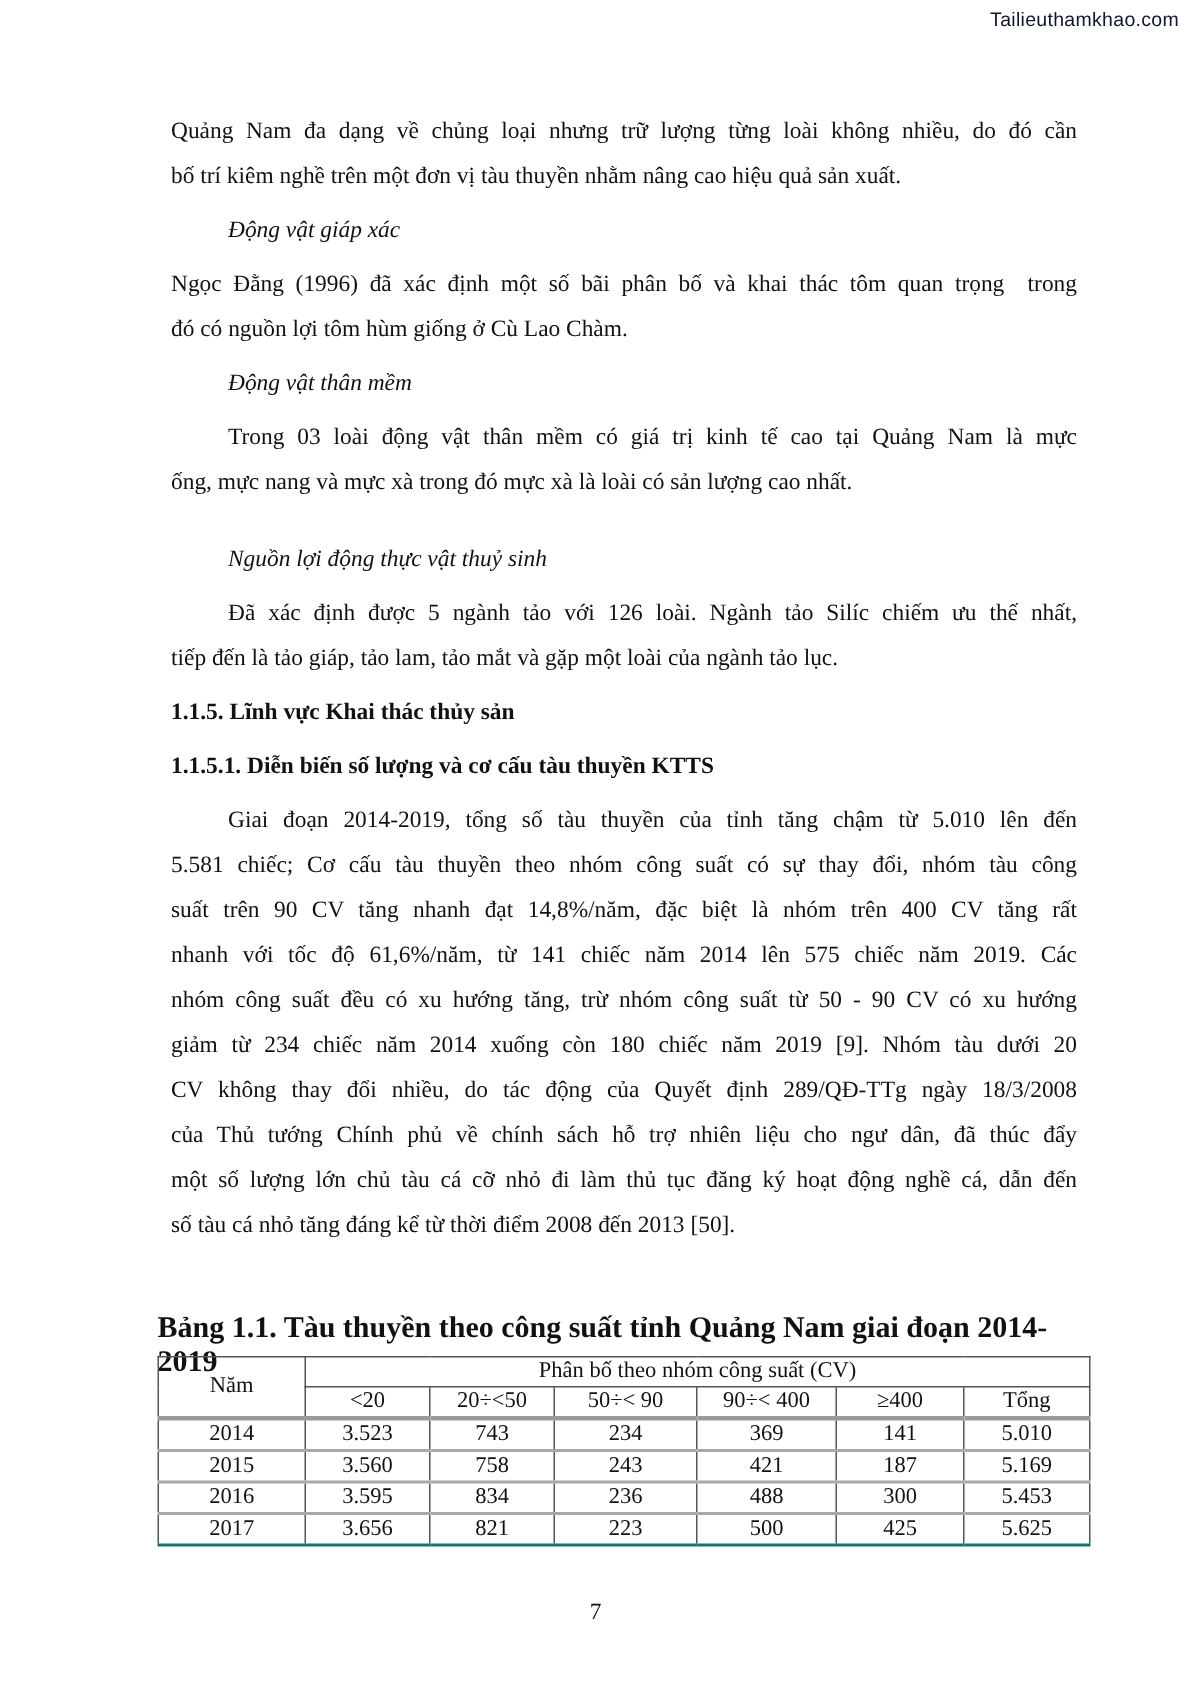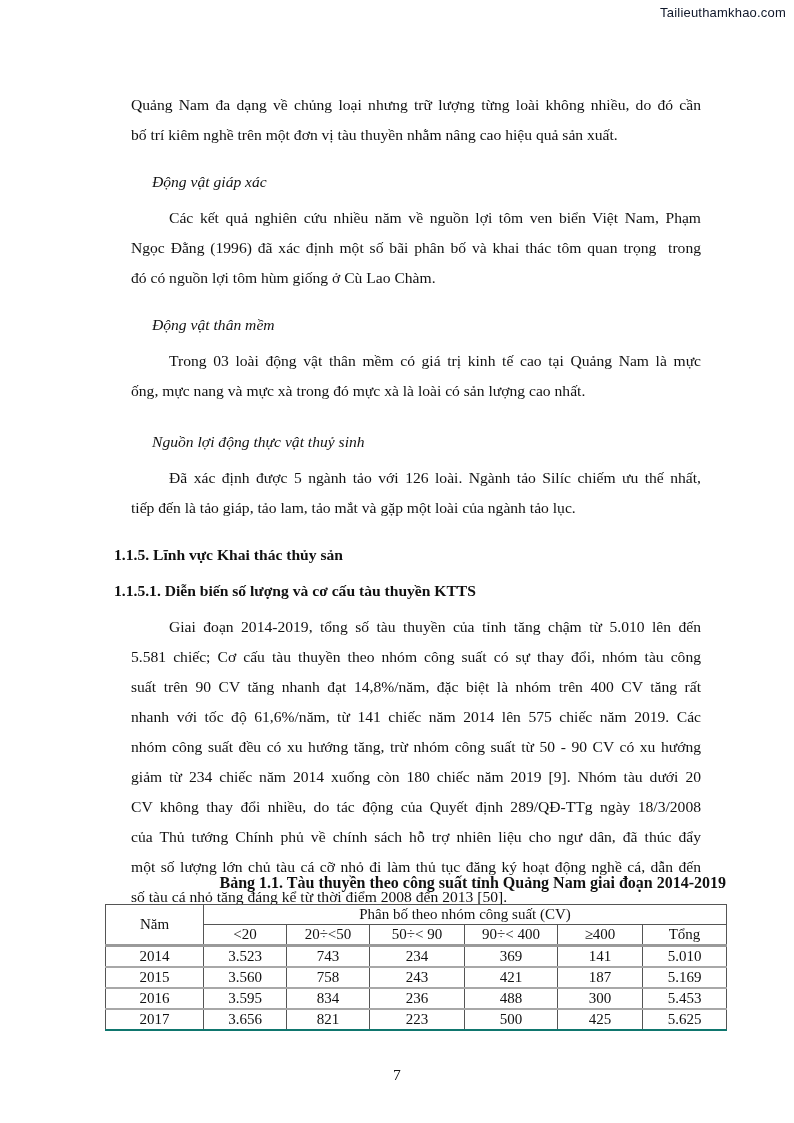--- a/index.html
+++ b/index.html
@@ -1,48 +1,47 @@
 <!DOCTYPE html>
 <html><head>
 <meta charset="utf-8">
 <style>
   html, body { margin: 0; padding: 0; background: #ffffff; }
   body { width: 794px; height: 1123px; position: relative; overflow: hidden;
          font-family: "Liberation Serif", serif; color: #111111; }
   .watermark { position: absolute; right: 8px; top: 5px; font-family: "Liberation Sans", sans-serif;
                font-size: 13px; color: #0f172a; letter-spacing: 0.2px; }
   .page { position: absolute; left: 114px; top: 73px; width: 604px; font-size: 15.6px; line-height: 30px; }
-  .p { text-align: justify; margin: 17px; text-align-last: auto; }
+  .p { text-align: justify; margin: 0; text-align-last: auto; }
   .p.noindent { text-indent: 0; }
   .sub { font-style: italic; text-indent: 38px; margin: 0; }
   .h { font-weight: bold; margin: 0; }
   .line { display: block; text-align: justify; text-align-last: justify; white-space: nowrap; }
   .line.last { text-align-last: left; }
-  .caption { position: absolute; left: 105px; width: 621px; top: 874px; text-align: right; font-weight: bold; font-size: 16px; }
+  .caption { position: absolute; left: 105px; width: 621px; top: 874px; text-align: left; font-weight: bold; font-size: 20px; }
   table.tbl { position: absolute; left: 105px; top: 904px; width: 621px; border-collapse: collapse;
               font-size: 15px; table-layout: fixed; }
   table.tbl td, table.tbl th { border: 1px solid #555; text-align: center; padding: 0; height: 19px; line-height: 19px; font-weight: normal; }
   table.tbl tr.hdr-sep td { border-bottom: 3px solid #9a9a9a; }
   table.tbl tbody tr td { border-bottom: 2px solid #a8a8a8; }
   table.tbl tbody tr:last-child td { border-bottom: 2px solid #0f766e; }
   .pagenum { position: absolute; left: 0; width: 794px; top: 1066px; text-align: center; font-size: 15.6px; }
 </style>
 </head>
 <body>
 
 <div class="watermark">Tailieuthamkhao.com</div>
 
 <div class="page">
   <p class="p noindent">
     <span class="line">Quảng Nam đa dạng về chủng loại nhưng trữ lượng từng loài không nhiều, do đó cần</span>
     <span class="line last">bố trí kiêm nghề trên một đơn vị tàu thuyền nhằm nâng cao hiệu quả sản xuất.</span>
   </p>
   <p class="sub" style="margin-top:6px">Động vật giáp xác</p>
   <p class="p" style="margin-top:6px">
-    <span class="line" style="padding-left:38px">Các kết quả nghiên cứu nhiều năm về nguồn lợi tôm ven biển Việt Nam, Phạm</span>
     <span class="line" style="white-space:pre">Ngọc Đằng (1996) đã xác định một số bãi phân bố và khai thác tôm quan trọng  trong</span>
     <span class="line last">đó có nguồn lợi tôm hùm giống ở Cù Lao Chàm.</span>
   </p>
   <p class="sub" style="margin-top:6px">Động vật thân mềm</p>
   <p class="p" style="margin-top:6px">
     <span class="line" style="padding-left:38px">Trong 03 loài động vật thân mềm có giá trị kinh tế cao tại Quảng Nam là mực</span>
     <span class="line last">ống, mực nang và mực xà trong đó mực xà là loài có sản lượng cao nhất.</span>
   </p>
   <p class="sub" style="margin-top:21px">Nguồn lợi động thực vật thuỷ sinh</p>
   <p class="p" style="margin-top:6px">

